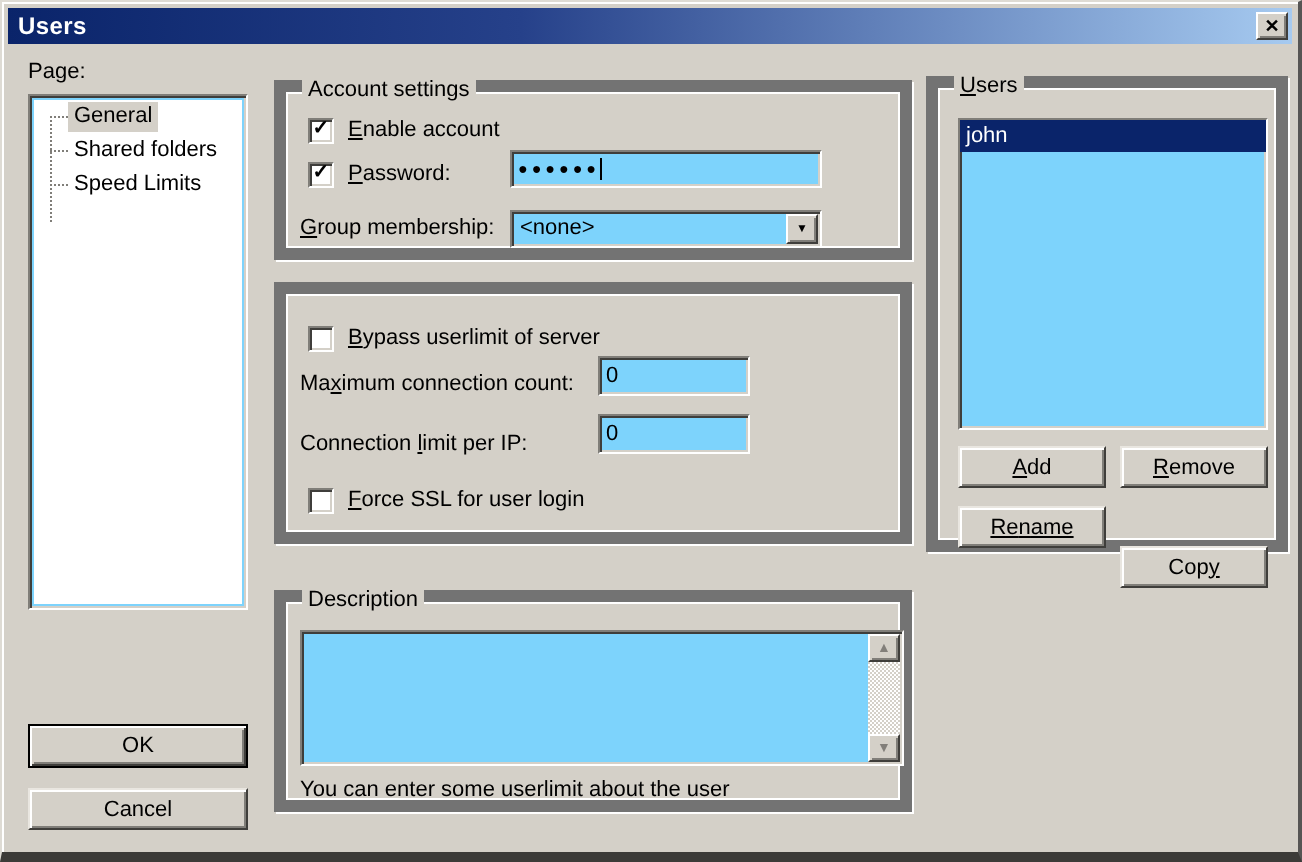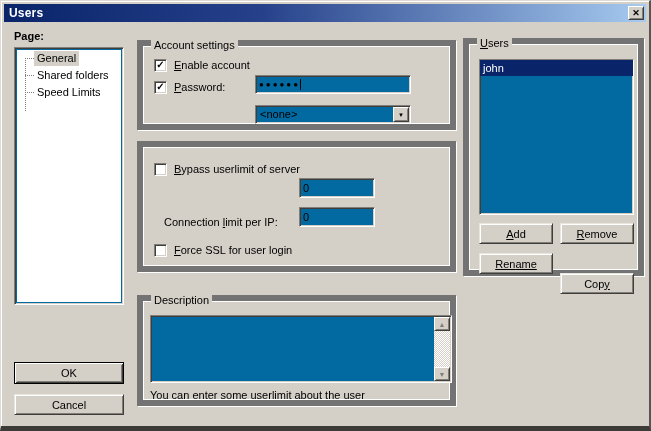--- a/index.html
+++ b/index.html
@@ -26,21 +26,21 @@
     position:absolute; right:2px; top:2px; width:16px; height:14px;
     background:#d4d0c8;
     border:1px solid; border-color:#ffffff #3f3e3b #3f3e3b #ffffff;
     box-shadow: inset 1px 1px 0 #d4d0c8, inset -1px -1px 0 #807e79;
     display:flex; align-items:center; justify-content:center;
     color:#000; font-size:9px; font-weight:bold; line-height:1; cursor:default;
   }
 
   
   .sunken {
-    background:#0369a1;
+    background:#7dd3fc;
     border:1px solid; border-color:#807e79 #ffffff #ffffff #807e79;
     box-shadow: inset 1px 1px 0 #3f3e3b, inset -1px -1px 0 #d4d0c8;
   }
   .btn {
     position:absolute; background:#d4d0c8;
     border:1px solid; border-color:#e9e6e0 #3f3e3b #3f3e3b #e9e6e0;
     box-shadow: inset 1px 1px 0 #ffffff, inset -1px -1px 0 #807e79;
     display:flex; align-items:center; justify-content:center;
     font-size:11px; cursor:default; white-space:nowrap;
   }
@@ -137,21 +137,21 @@
 
 <div class="window">
 
   <div class="titlebar">
     <span class="title-text">Users</span>
     <div class="close-btn">
       <span>✕</span>
     </div>
   </div>
 
-  <div class="lbl" style="left:13px; top:29px;font-weight:bold;">Page:</div>
+  <div class="lbl" style="left:13px; top:29px;">Page:</div>
   <div class="tree sunken" style="left:13px; top:46px; width:110px; height:258px;">
     <div class="tree-inner">
       <div class="tree-row selected">
         <span class="stub"></span>
         <span class="tree-label">General</span>
       </div>
       <div class="tree-row">
         <span class="stub"></span>
         <span class="tree-label">Shared folders</span>
       </div>
@@ -173,37 +173,39 @@
     <div class="checkbox checked" style="left:11px; top:35px;">
       <span class="mark">✓</span>
     </div>
     <div class="lbl" style="left:31px; top:35px;"><u>P</u>assword:</div>
 
     <div class="field sunken pwd-field" style="left:112px; top:29px; width:156px; height:19px;">
       <span class="pwd-dots">●●●●●●</span>
       <span class="caret"></span>
     </div>
 
+    <div class="lbl" style="left:7px; top:62px;"><u>G</u>roup membership:</div>
     <div class="combo sunken" style="left:112px; top:59px; width:156px; height:19px;">
       <span class="combo-value">&lt;none&gt;</span>
       <span class="combo-btn">
         <span>▼</span>
       </span>
     </div>
   </div>
 
   <div class="group" style="left:136px; top:140px; width:319px; height:131px;">
     <div class="checkbox" style="left:11px; top:16px;">
       
     </div>
     <div class="lbl" style="left:31px; top:16px;"><u>B</u>ypass userlimit of server</div>
 
+    <div class="lbl" style="left:7px; top:39px;">Ma<u>x</u>imum connection count:</div>
     <input class="field sunken" style="left: 156px; top: 31px; width: 76px; height: 20px;" value="0">
 
-    <div class="lbl" style="left:7px; top:69px;margin-left:14px;">Connection <u>l</u>imit per IP:</div>
+    <div class="lbl" style="left:7px; top:69px;">Connection <u>l</u>imit per IP:</div>
     <input class="field sunken" style="left: 156px; top: 60px; width: 76px; height: 20px;" value="0">
 
     <div class="checkbox" style="left:11px; top:97px;">
       
     </div>
     <div class="lbl" style="left:31px; top:97px;"><u>F</u>orce SSL for user login</div>
   </div>
 
   <div class="group" style="left:136px; top:294px; width:319px; height:111px;">
     <span class="group-title">Description</span>

